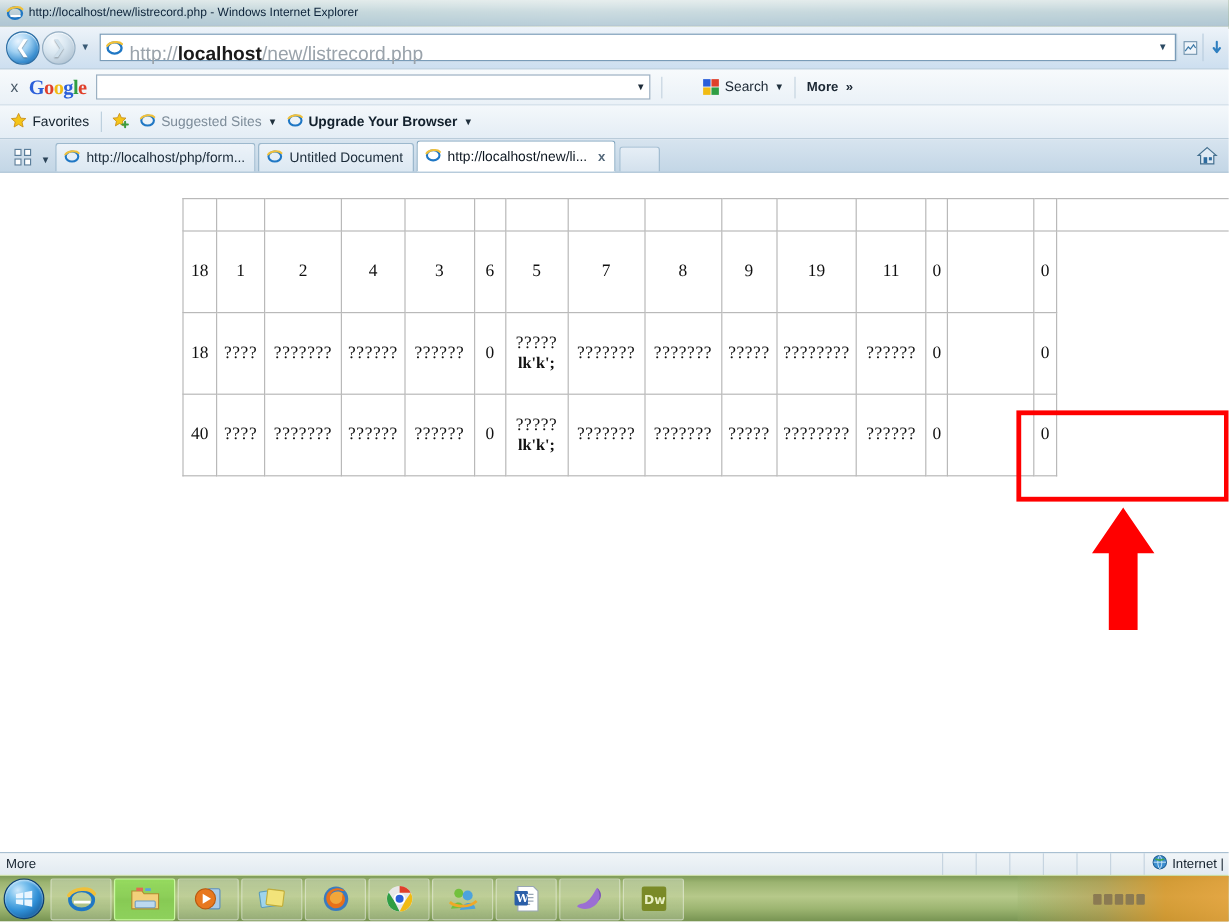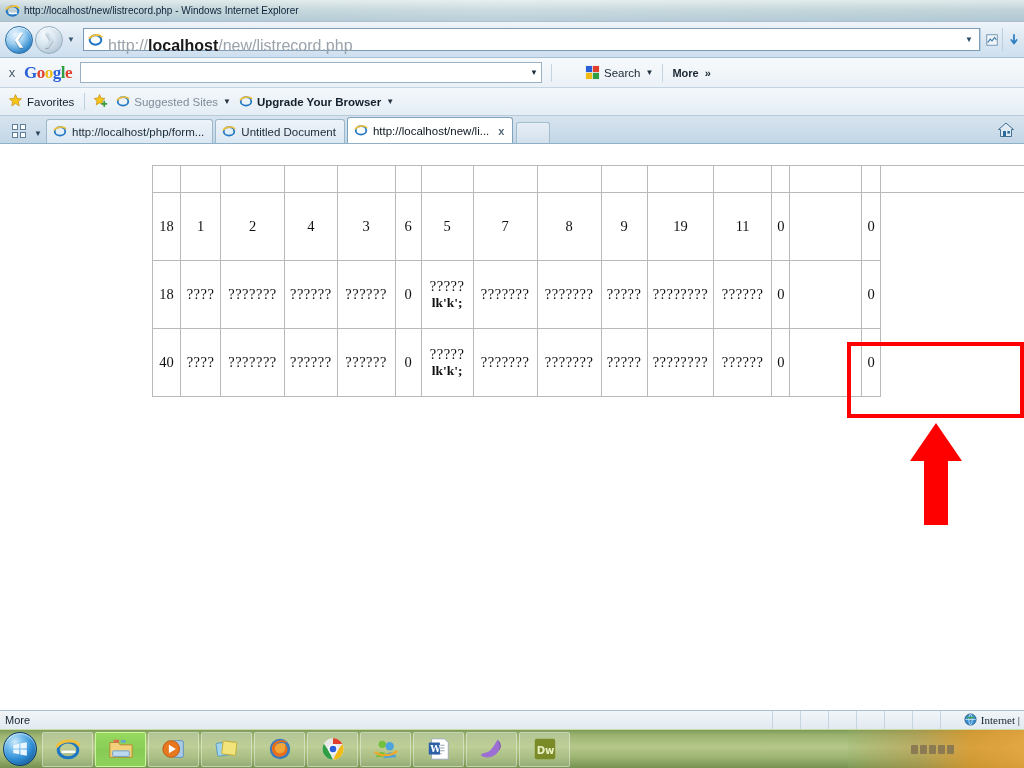--- a/index.html
+++ b/index.html
@@ -219,21 +219,21 @@
     position: absolute; left: 0; top: 710px; width: 1024px; height: 19px;
     background: linear-gradient(180deg,#f1f5f8 0%, #e2eaf1 100%);
     border-top: 1px solid #a9c0d2;
     display: flex; align-items: center;
     font-size: 11px; color: #15222e;
   }
   .status-text { margin-left: 5px; }
   .status-cells { margin-left: auto; display: flex; align-items: center; height: 19px; }
   .status-cells .c { width: 28px; height: 19px; border-left: 1px solid #c6d4e0; }
   .status-zone { display: flex; align-items: center; gap: 4px;
-    border-left: 1px solid #c6d4e0; padding: 0 4px 0 23px; height: 18px; font-family: Liberation Serif, serif; }
+    border-left: 1px solid #c6d4e0; padding: 0 4px 0 6px; height: 18px; }
 
   
   .taskbar {
     position: absolute; left: 0; top: 729px; width: 1024px; height: 39px;
     background: linear-gradient(180deg, rgba(120,150,80,.95) 0%, rgba(150,175,105,.95) 14%, rgba(176,196,128,.92) 45%, rgba(150,176,104,.94) 72%, rgba(112,142,74,.96) 100%);
     border-top: 1px solid #c9dca6;
     display: flex; align-items: center;
   }
   .startorb {
     width: 40px; height: 38px; flex: 0 0 auto;

